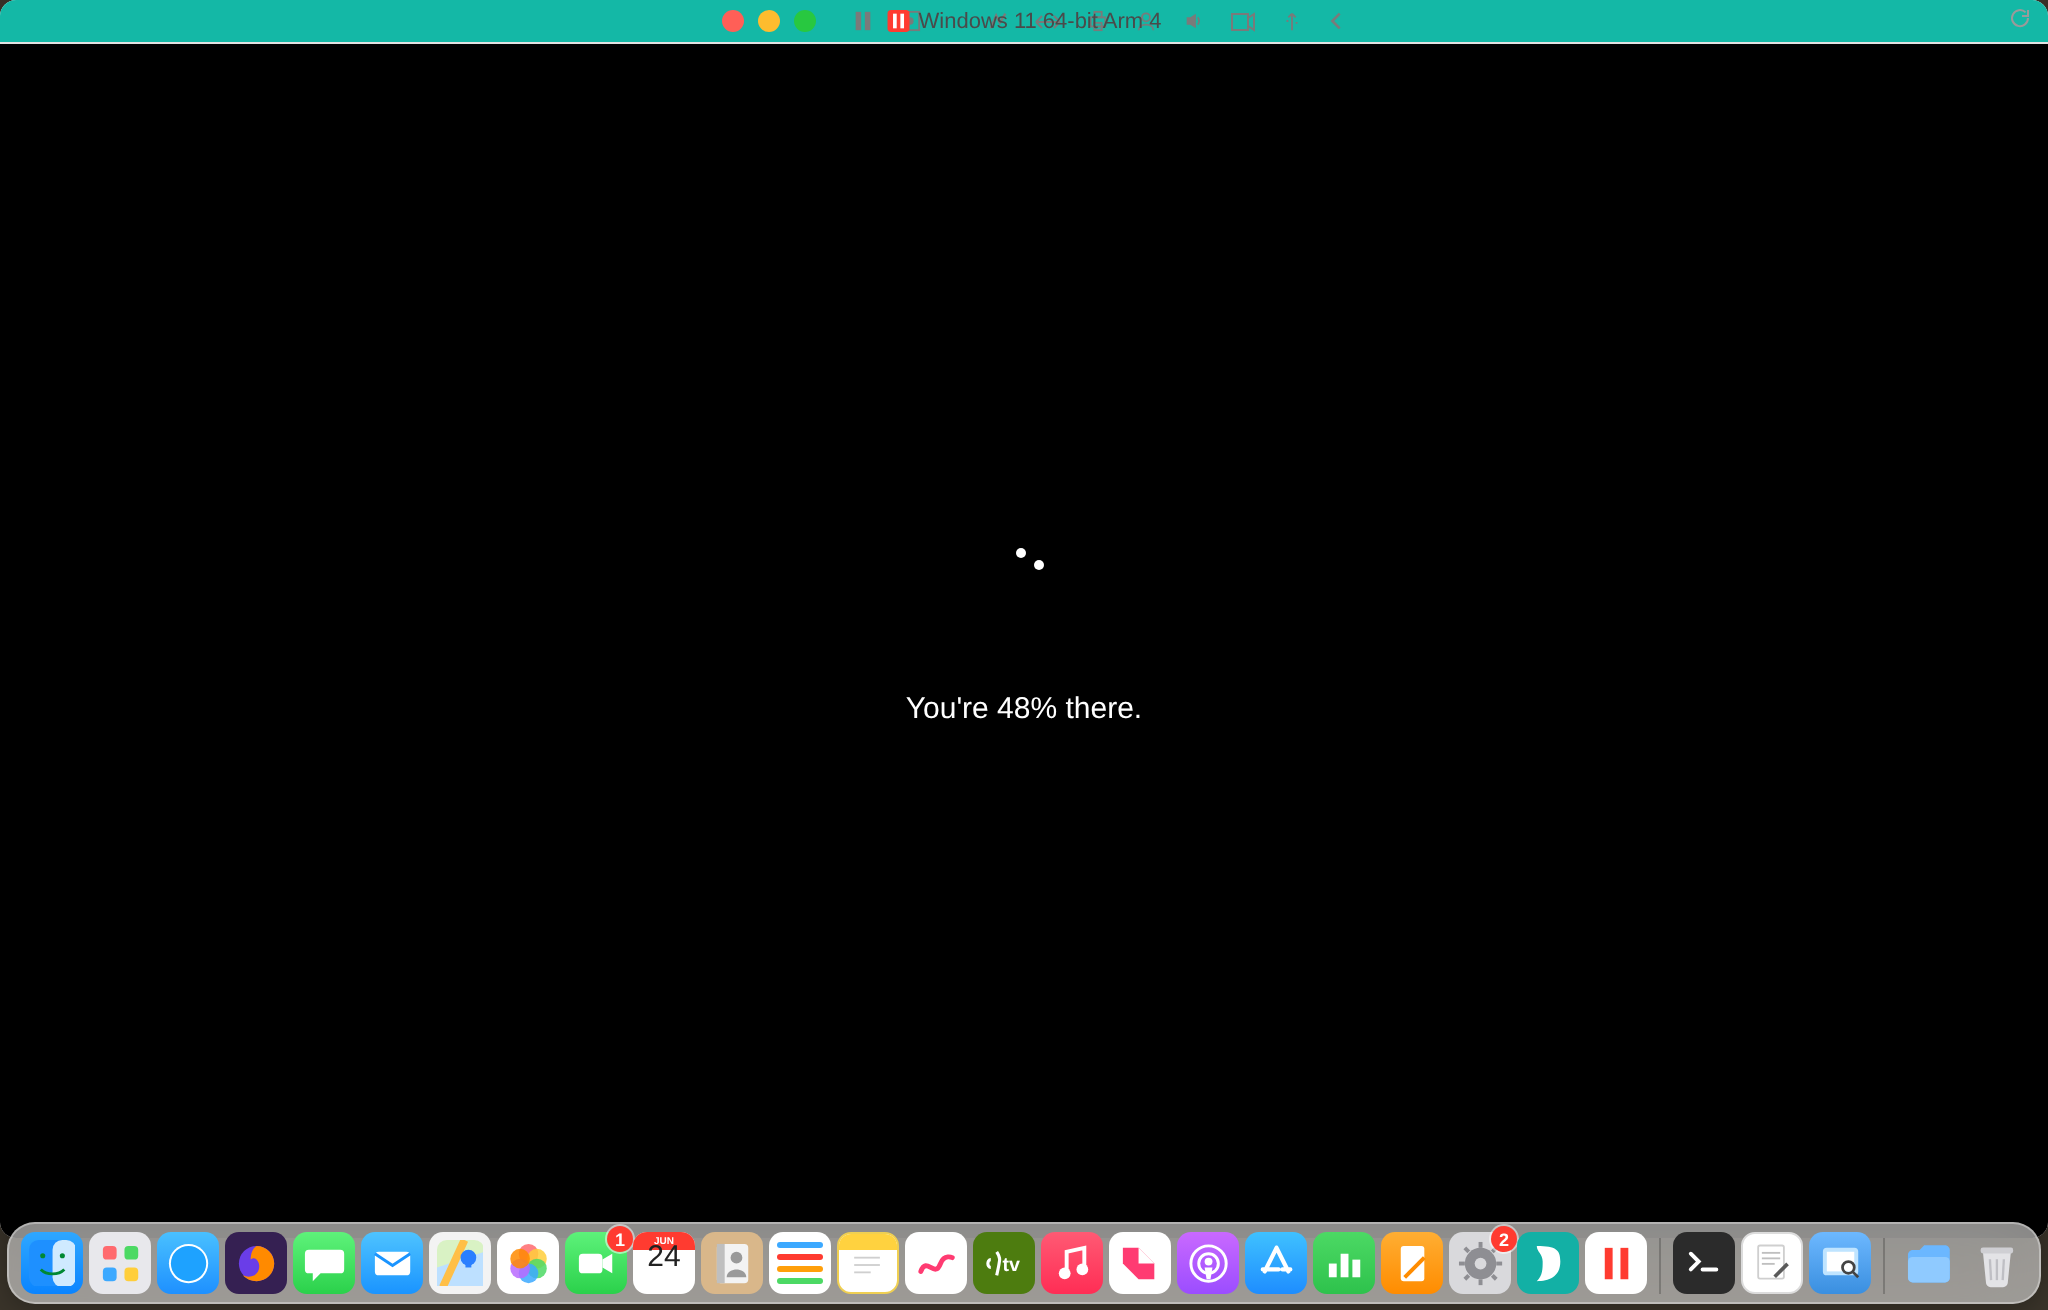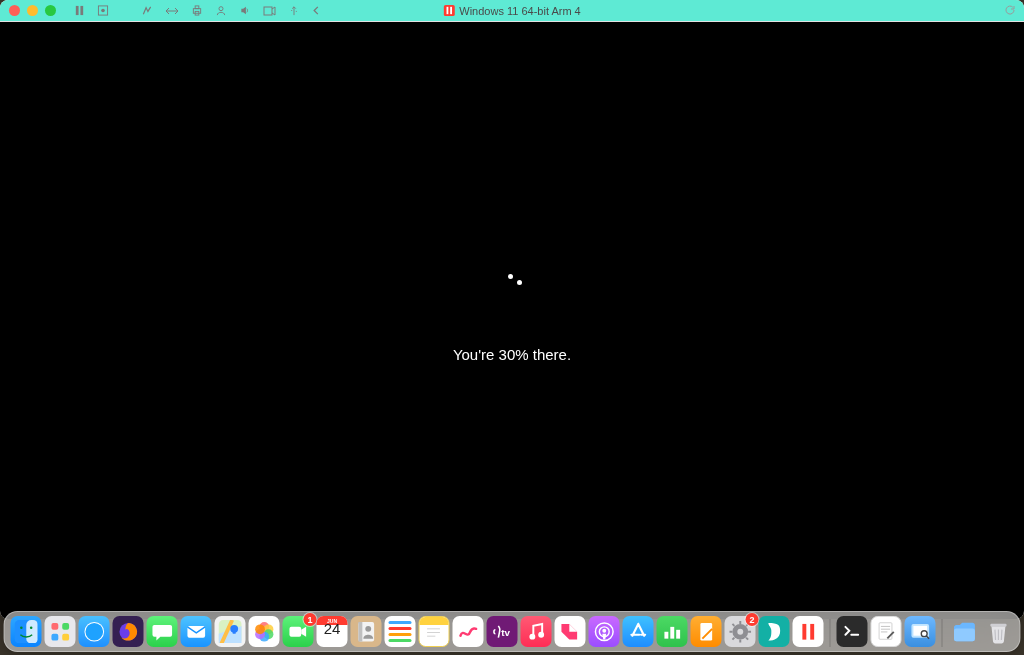--- a/index.html
+++ b/index.html
@@ -6,22 +6,22 @@
   html, body { width:1024px; height:655px; overflow:hidden; font-family:-apple-system, BlinkMacSystemFont,"Segoe UI",Helvetica,Arial,sans-serif; }
   body { background:#3a342a; }
 
   
   .vm-window {
     position:absolute; left:0; top:0; width:1024px; height:619px;
     background:#fff; border-radius:8px; box-shadow:0 4px 20px rgba(0,0,0,.25);
     display:flex; flex-direction:column; overflow:hidden;
   }
   .title-bar {
-    height:22px; background:#5eead4; border-bottom:1px solid #e2e2e2;
-    display:flex; align-items:center; position:relative; font-size:11px; color:#555;
+    height:22px; background:#14b8a6; border-bottom:1px solid #e2e2e2;
+    display:flex; align-items:center; position:relative; font-size:11px; color:#555;justify-content:center;
   }
   .traffic-lights { display:flex; gap:7px; margin-left:9px; }
   .tl { width:11px; height:11px; border-radius:50%; }
   .tl.red{background:#ff5f57;} .tl.yellow{background:#febc2e;} .tl.green{background:#28c840;}
   .tb-icons { display:flex; gap:12px; margin-left:18px; color:#7a7a7a; align-items:center;}
   .tb-icons svg { display:block; }
   .tb-title { position:absolute; left:50%; transform:translateX(-50%); display:flex; align-items:center; gap:4px; color:#4a4a4a; font-size:11px;}
   .tb-right { position:absolute; right:8px; color:#9a9a9a; }
   .vm-content {
     flex:1; background:#000; display:flex; flex-direction:column;
@@ -63,21 +63,21 @@
   .messages{background:linear-gradient(#5ef27a,#2bd14b);}
   .mail{background:linear-gradient(#4ec3ff,#1a94ff);}
   .maps{background:#f3f3f3;}
   .photos{background:#fff;}
   .facetime{background:linear-gradient(#5df27a,#2bd14b);}
   .calendar{background:#fff;color:#333;}
   .contacts{background:#d9b78a;}
   .reminders{background:#fff;}
   .notes{background:#fff;border:1px solid #efcf52;}
   .freeform{background:#fff;}
-  .tv{background:#701a75;}
+  .tv{background:#4d7c0f;}
   .music{background:linear-gradient(#ff5a74,#ff2d55);}
   .news{background:#fff;}
   .podcasts{background:linear-gradient(#c969ff,#9b4dff);}
   .appstore{background:linear-gradient(#3fc1ff,#1e8dff);}
   .numbers{background:linear-gradient(#4cd964,#2ec24c);}
   .pages{background:linear-gradient(#ffae33,#ff8c00);}
   .settings{background:#d9d9dc;}
   .surfshark{background:#13b0a5;}
   .parallels{background:#fff;}
   .terminal{background:#2b2b2b;}
@@ -179,21 +179,21 @@
         </svg>
     </div>
   </div>
 
   <div class="vm-content">
     <div class="spinner">
       <div style="left:10px; top:0;"></div>
       <div style="left:19px; top:6px;"></div>
     </div>
     <div class="update-text">
-      <div>You're 30% there.</div>
+      <div>You're 48% there.</div>
     </div>
   </div>
 </div>
 
 <div class="dock-wrap">
   <div class="dock">
     <div class="dock-item finder">
       <svg viewBox="0 0 24 24">
           <rect width="24" height="24" rx="5" fill="#1e90ff"></rect>
           <rect x="12" width="12" height="24" rx="5" fill="#cfeaff"></rect>

